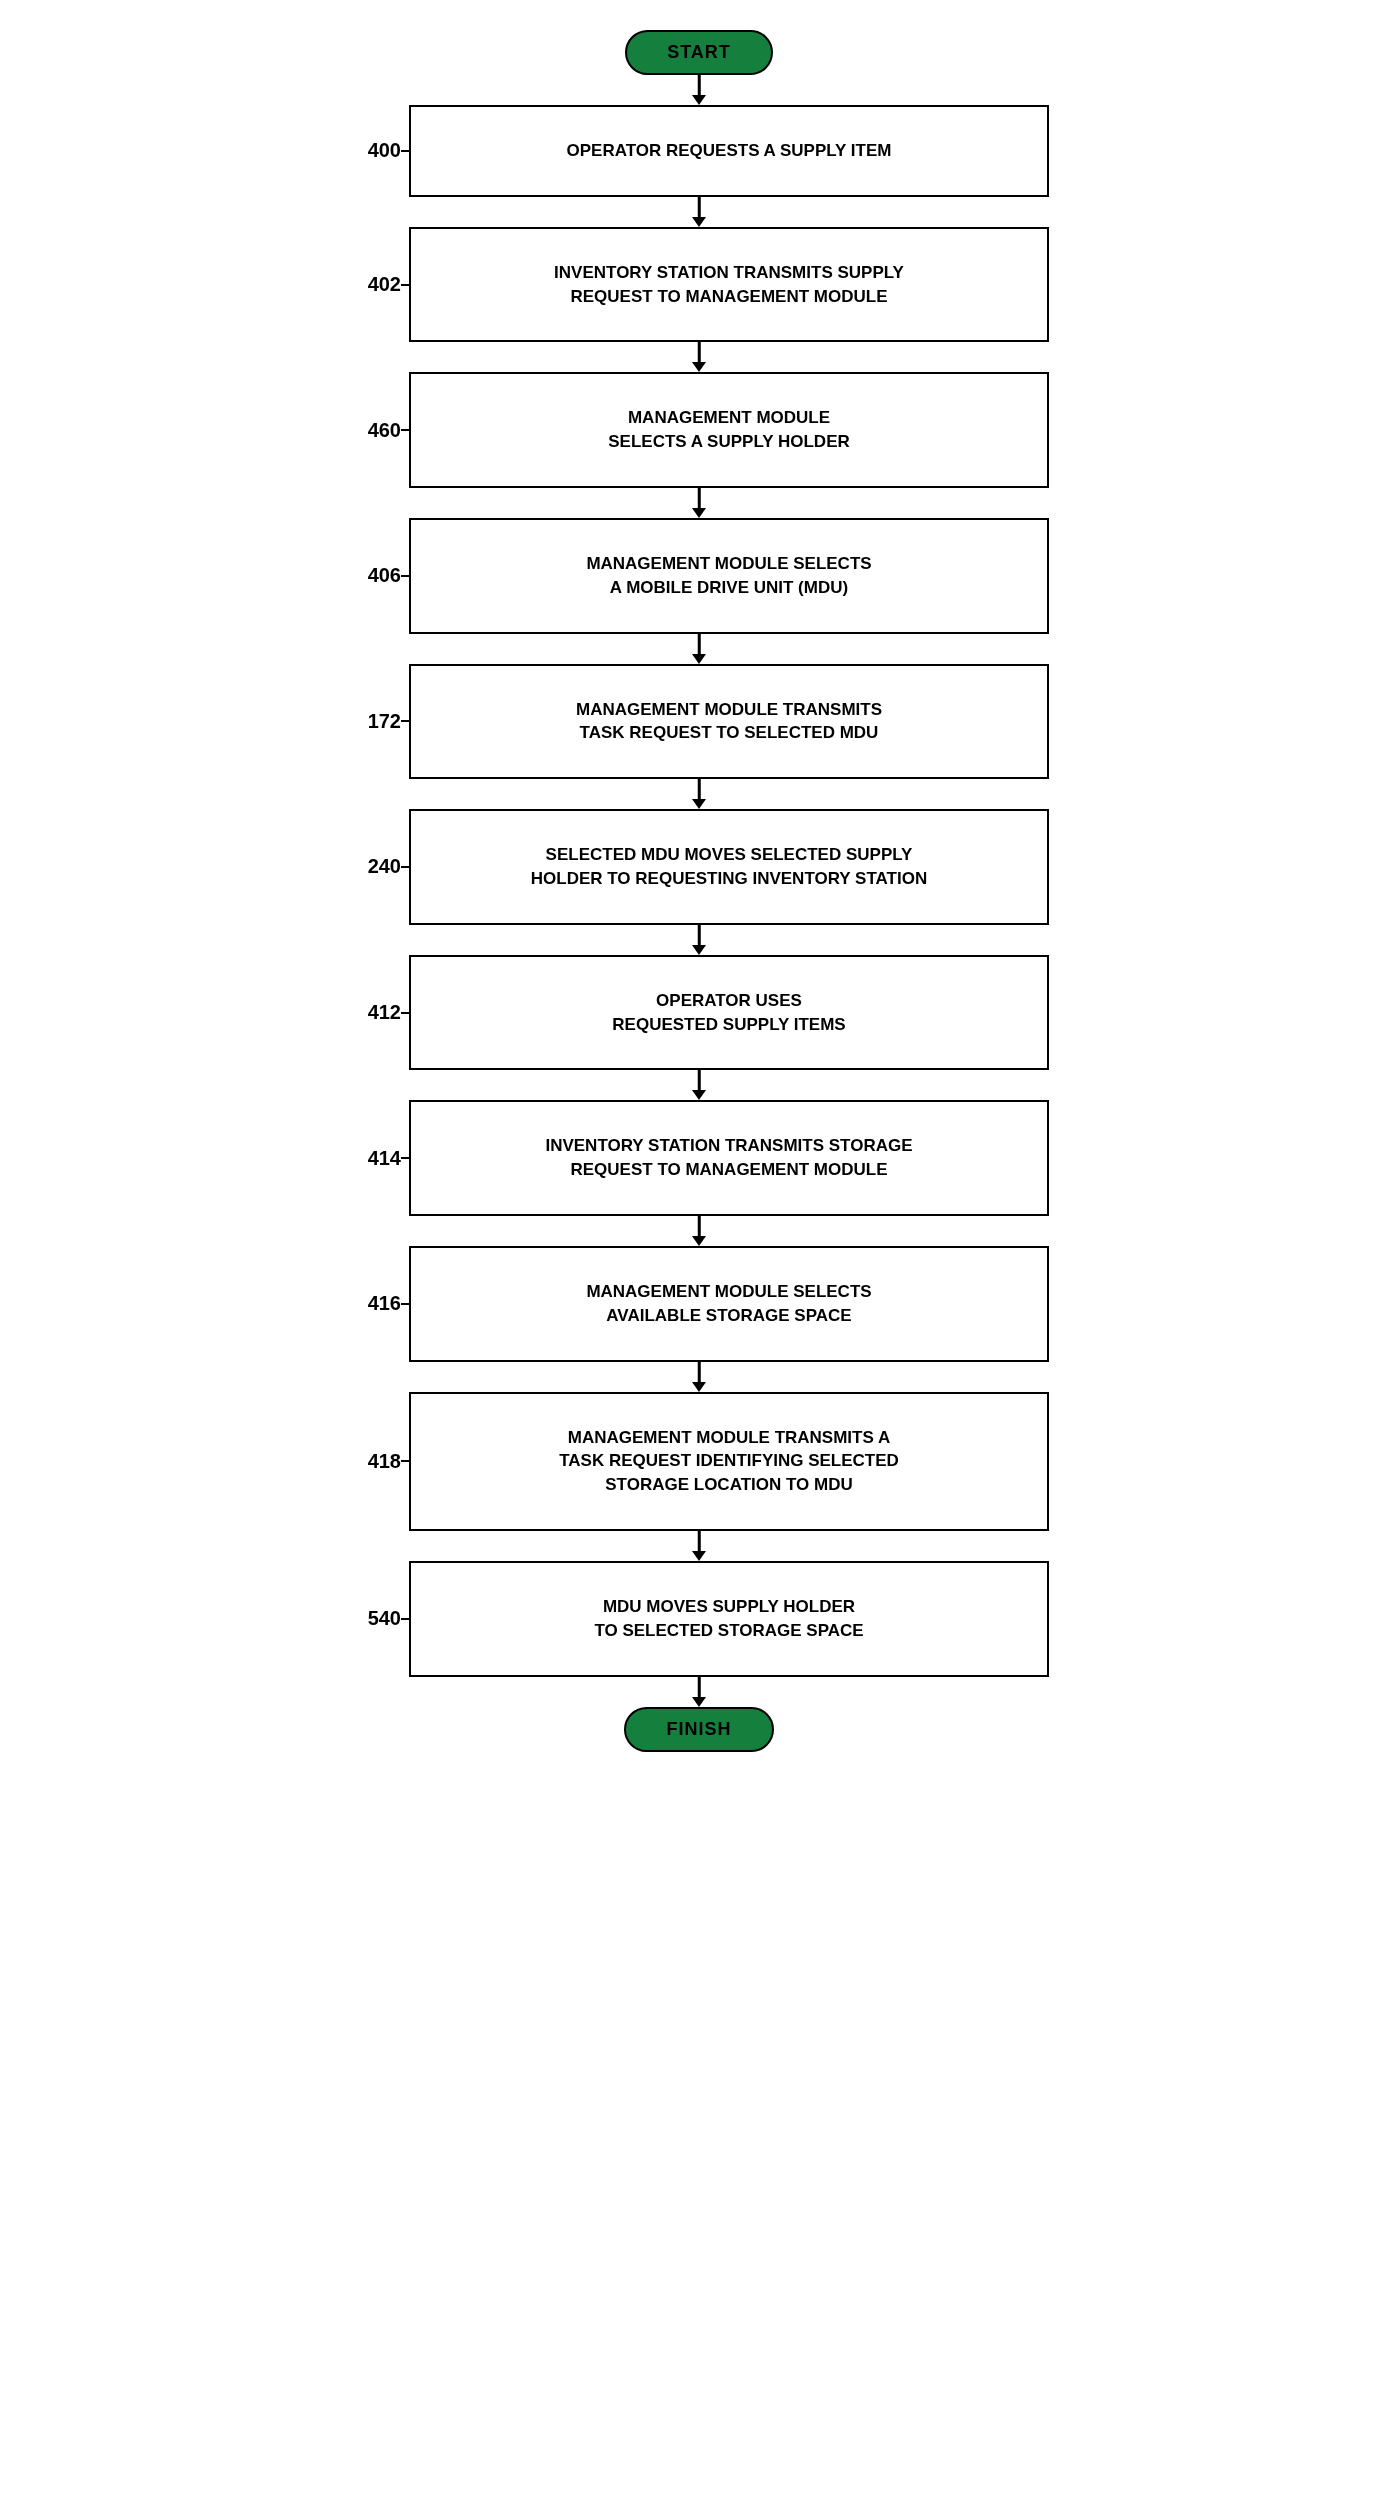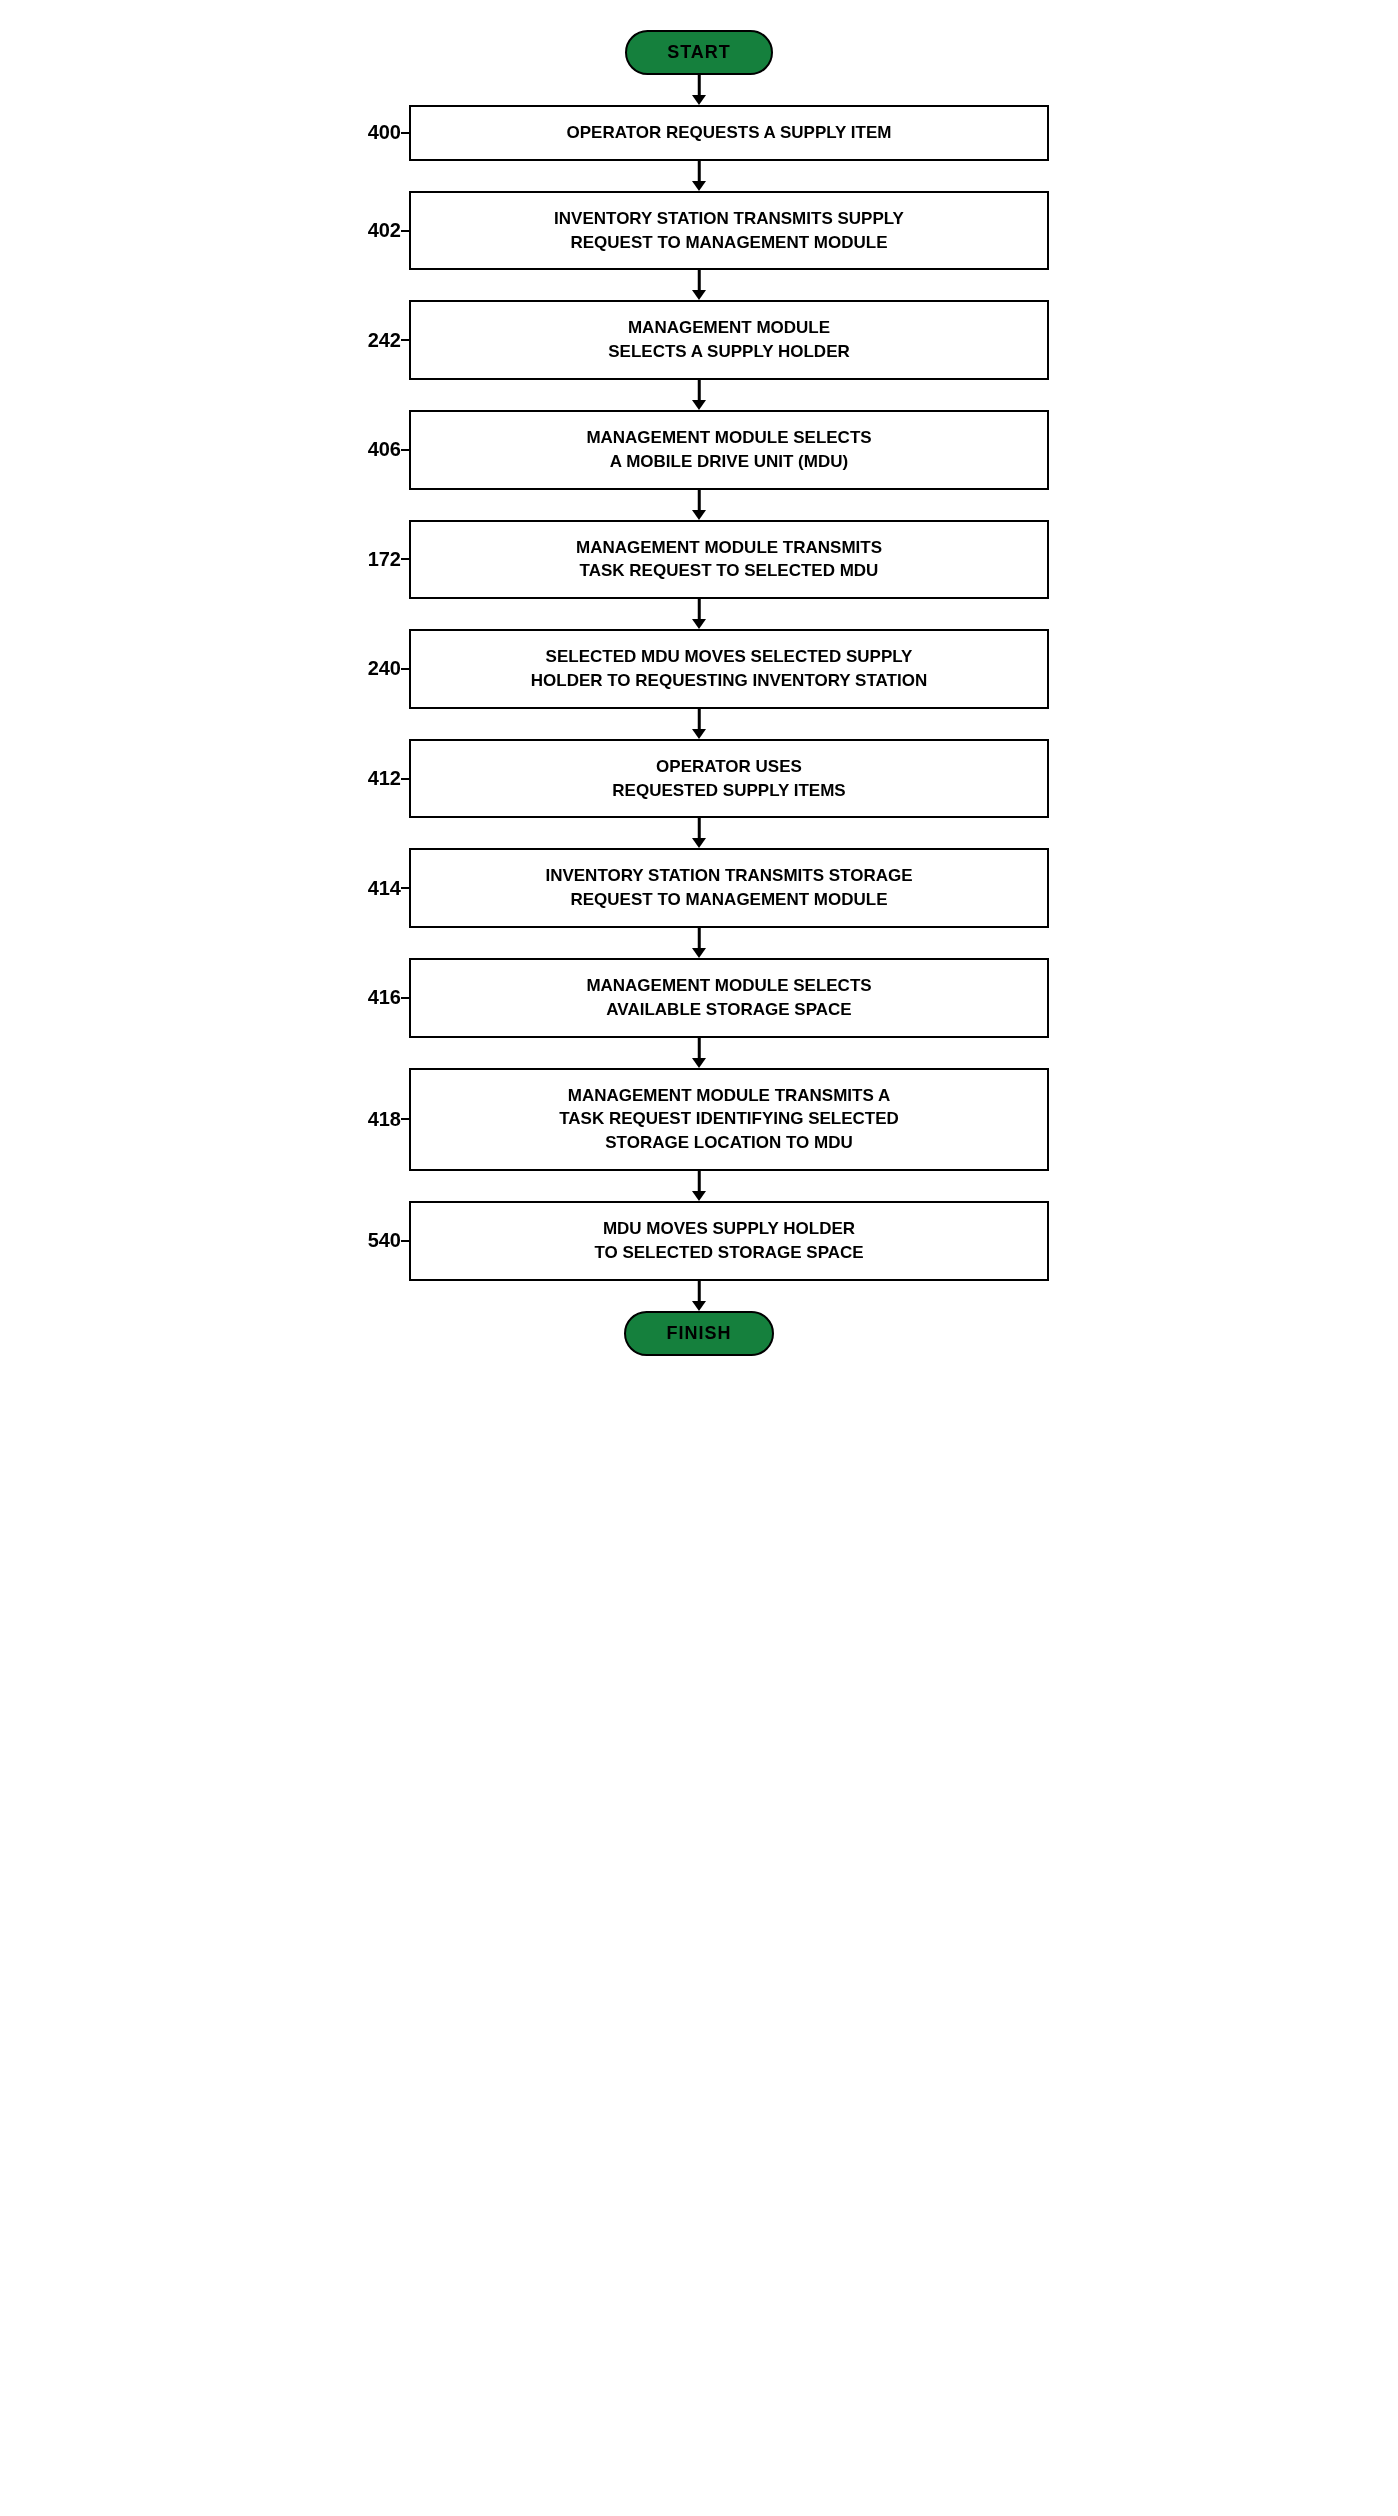--- a/index.html
+++ b/index.html
@@ -50,21 +50,21 @@
       right: 0;
       top: 50%;
       width: 8px;
       height: 2px;
       background: #000;
       transform: translateY(-50%);
     }
     .step-box {
       flex: 1;
       border: 2.5px solid #000;
-      padding: 14px 20px;
+      padding: 32px 20px;
       font-size: 17px;
       font-weight: bold;
       text-align: center;
       background: #fff;
       line-height: 1.4;
       text-transform: uppercase;
     }
     .arrow {
       display: flex;
       justify-content: center;
@@ -112,21 +112,21 @@
         <div class="step-number">400</div>
         <div class="step-box">OPERATOR REQUESTS A SUPPLY ITEM</div>
       </div>
       <div class="arrow arrow-centered" style="padding-left: 60px;"></div>
       <div class="step-row">
         <div class="step-number">402</div>
         <div class="step-box">INVENTORY STATION TRANSMITS SUPPLY<br>REQUEST TO MANAGEMENT MODULE</div>
       </div>
       <div class="arrow arrow-centered" style="padding-left: 60px;"></div>
       <div class="step-row">
-        <div class="step-number">242</div>
+        <div class="step-number">460</div>
         <div class="step-box">MANAGEMENT MODULE<br>SELECTS A SUPPLY HOLDER</div>
       </div>
       <div class="arrow arrow-centered" style="padding-left: 60px;"></div>
       <div class="step-row">
         <div class="step-number">406</div>
         <div class="step-box">MANAGEMENT MODULE SELECTS<br>A MOBILE DRIVE UNIT (MDU)</div>
       </div>
       <div class="arrow arrow-centered" style="padding-left: 60px;"></div>
       <div class="step-row">
         <div class="step-number">172</div>

